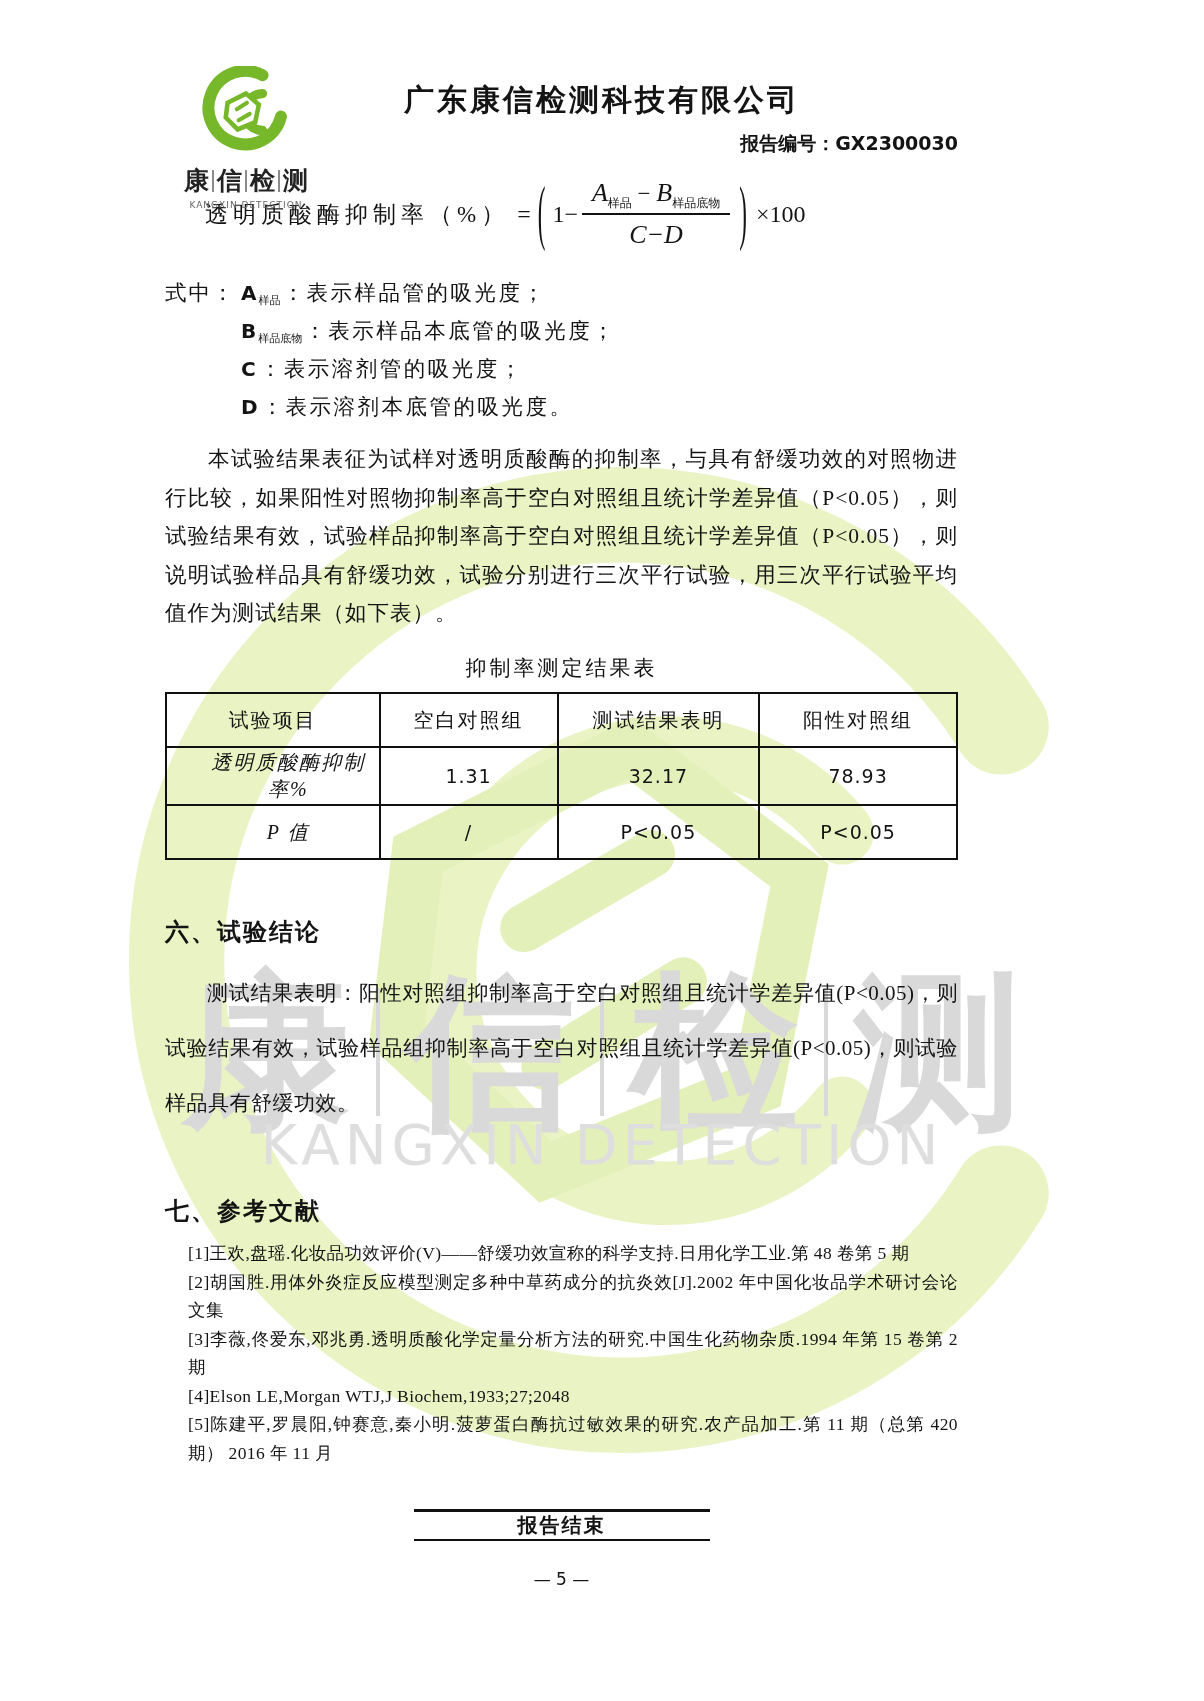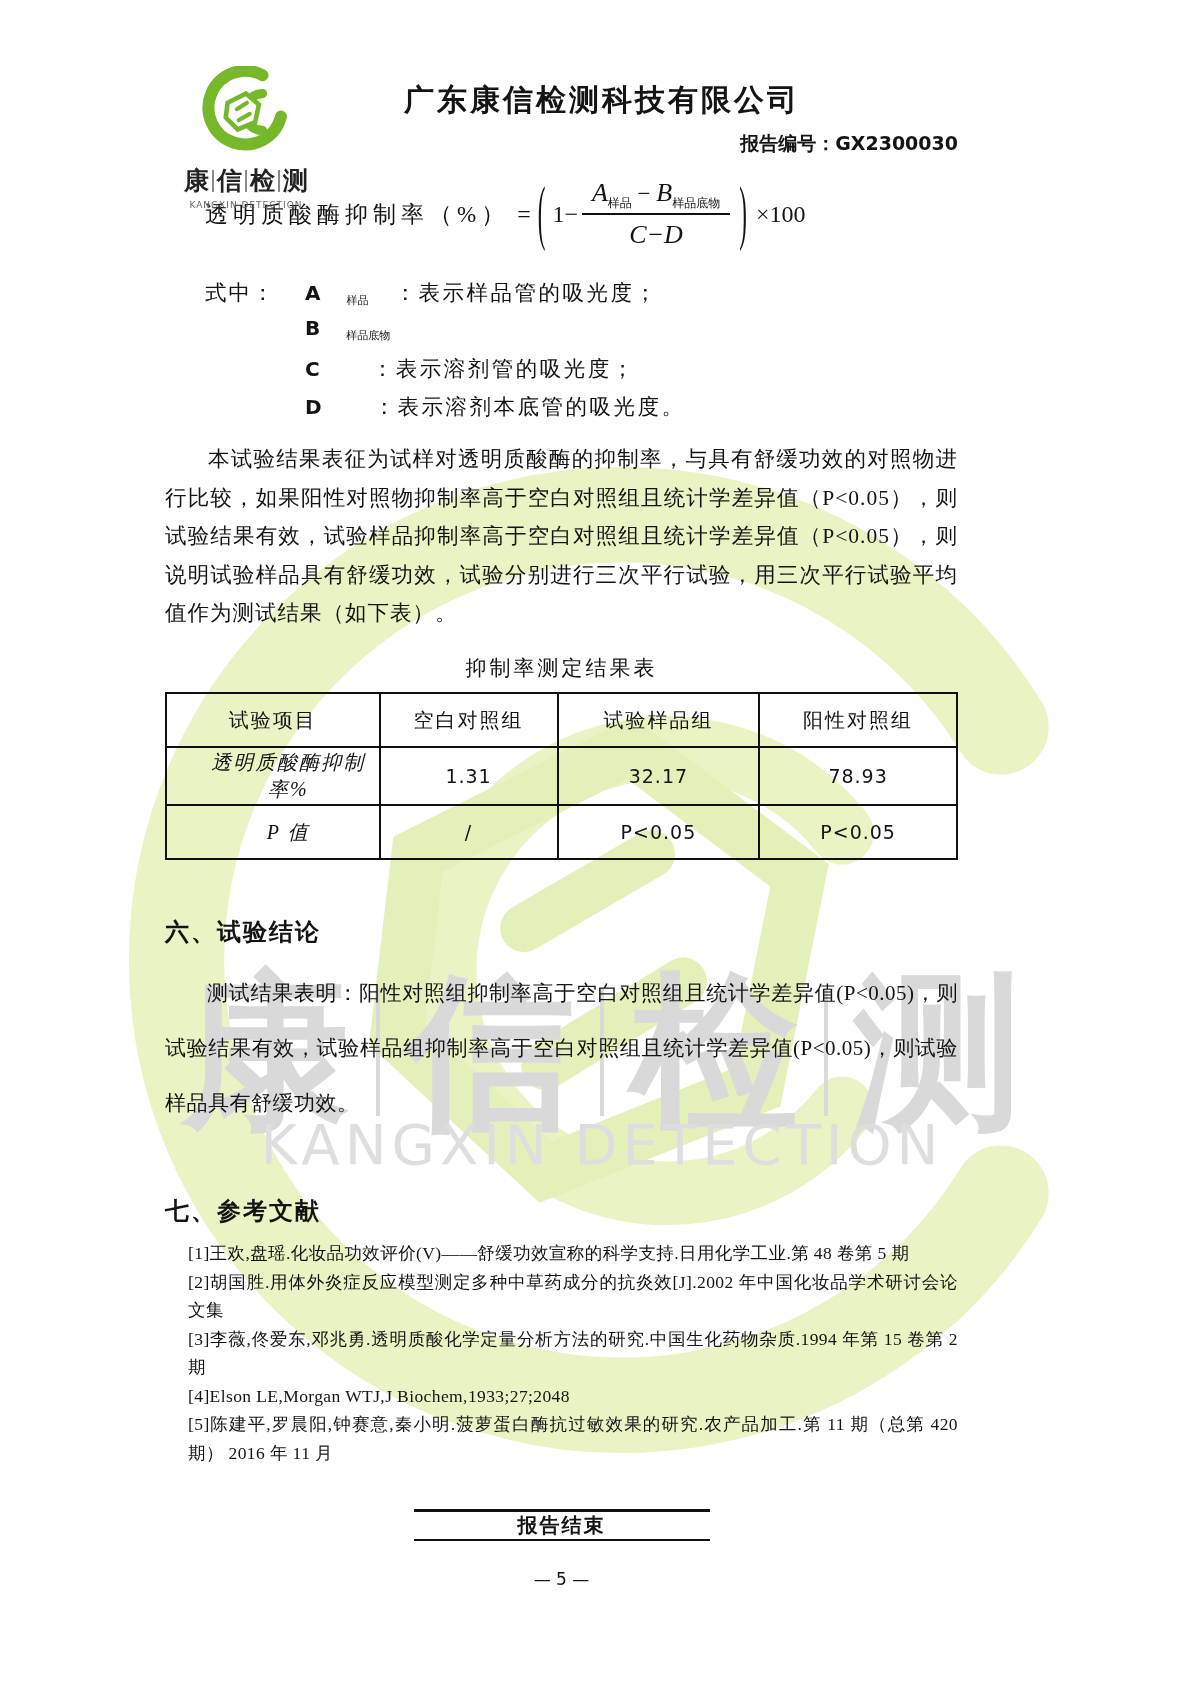--- a/index.html
+++ b/index.html
@@ -40,21 +40,21 @@
   .paren{display:inline-block;transform:scaleY(3.1);font-size:23px;font-weight:300;margin:0 5px;}
   .fvar{font-family:"Liberation Serif",serif;font-style:italic;font-size:26px;}
   .fsub{font-size:12px;font-style:normal;position:relative;top:6px;letter-spacing:0;}
   .frac{display:inline-flex;flex-direction:column;align-items:center;margin:0 4px;text-align:center;}
   .frac .num{padding:0 10px 5px;border-bottom:2px solid #111;}
   .frac .den{padding-top:5px;}
   .f-one{font-size:24px;margin-left:2px;}
   .f-times{font-size:24px;margin-left:4px;}
   
   .defs{margin-top:22px;}
-  .def-row{display:flex;align-items:baseline;margin-left:40px;height:38px;font-size:21.5px;gap:24px;}
+  .def-row{display:flex;align-items:baseline;height:38px;font-size:21.5px;}
   .def-prefix{width:76px;letter-spacing:2px;flex:none;}
   .def-sym{font-family:"DejaVu Sans",sans-serif;font-weight:600;font-size:20px;}
   .def-sub{font-size:11px;position:relative;top:4px;margin:0 2px;}
   .def-desc{letter-spacing:2.5px;}
   
   .para{margin-top:10px;font-size:21.5px;line-height:38.5px;text-align:justify;
     text-indent:2em;letter-spacing:1px;}
   
   .tbl-title{margin-top:16px;text-align:center;font-size:21px;letter-spacing:3px;}
   table.result{width:100%;border-collapse:collapse;margin-top:10px;}
@@ -147,20 +147,21 @@
       <div class="def-row">
         <span class="def-prefix">式中：</span>
         <span class="def-sym">A</span>
         <span class="def-sub">样品</span>
         <span class="def-desc">：表示样品管的吸光度；</span>
       </div>
       <div class="def-row">
         <span class="def-prefix"></span>
         <span class="def-sym">B</span>
         <span class="def-sub">样品底物</span>
+        <span class="def-desc">：表示样品本底管的吸光度；</span>
       </div>
       <div class="def-row">
         <span class="def-prefix"></span>
         <span class="def-sym">C</span>
         <span class="def-sub"></span>
         <span class="def-desc">：表示溶剂管的吸光度；</span>
       </div>
       <div class="def-row">
         <span class="def-prefix"></span>
         <span class="def-sym">D</span>
@@ -176,21 +177,21 @@
       <colgroup>
           <col class="c1">
           <col class="c2">
           <col class="c3">
           <col class="c4">
         </colgroup>
       <thead>
         <tr>
           <th>试验项目</th>
           <th>空白对照组</th>
-          <th>试验样品组</th>
+          <th>测试结果表明</th>
           <th>阳性对照组</th>
         </tr>
       </thead>
       <tbody>
         <tr>
           <td class="rowlabel">透明质酸酶抑制率%</td>
           <td class="val">1.31</td>
           <td class="val">32.17</td>
           <td class="val">78.93</td>
         </tr>

